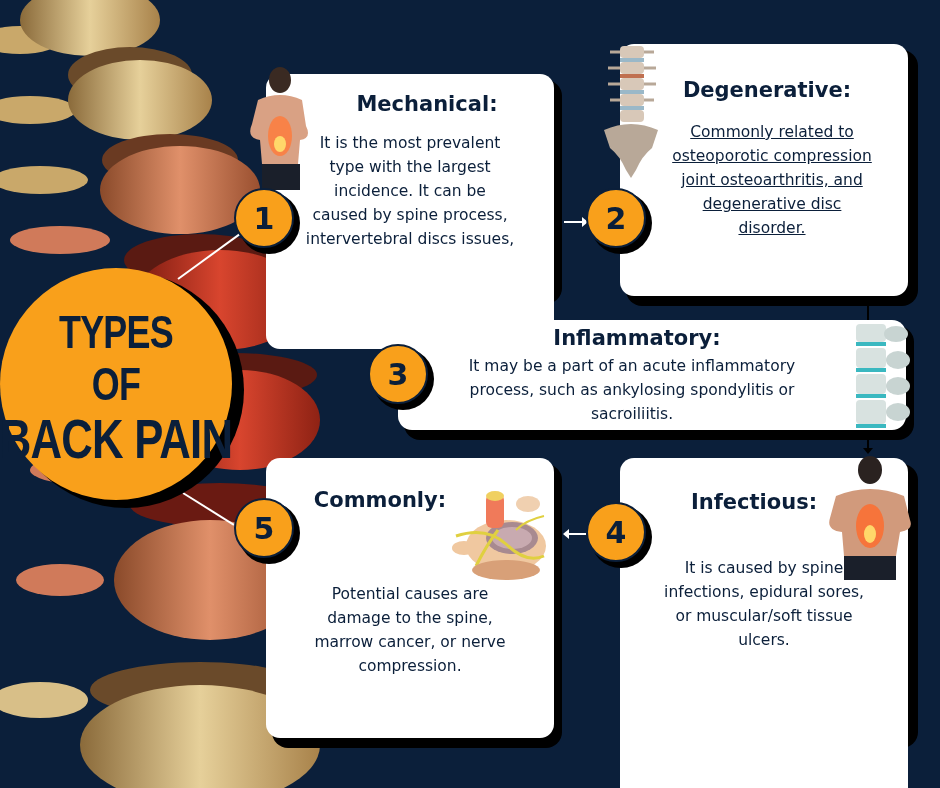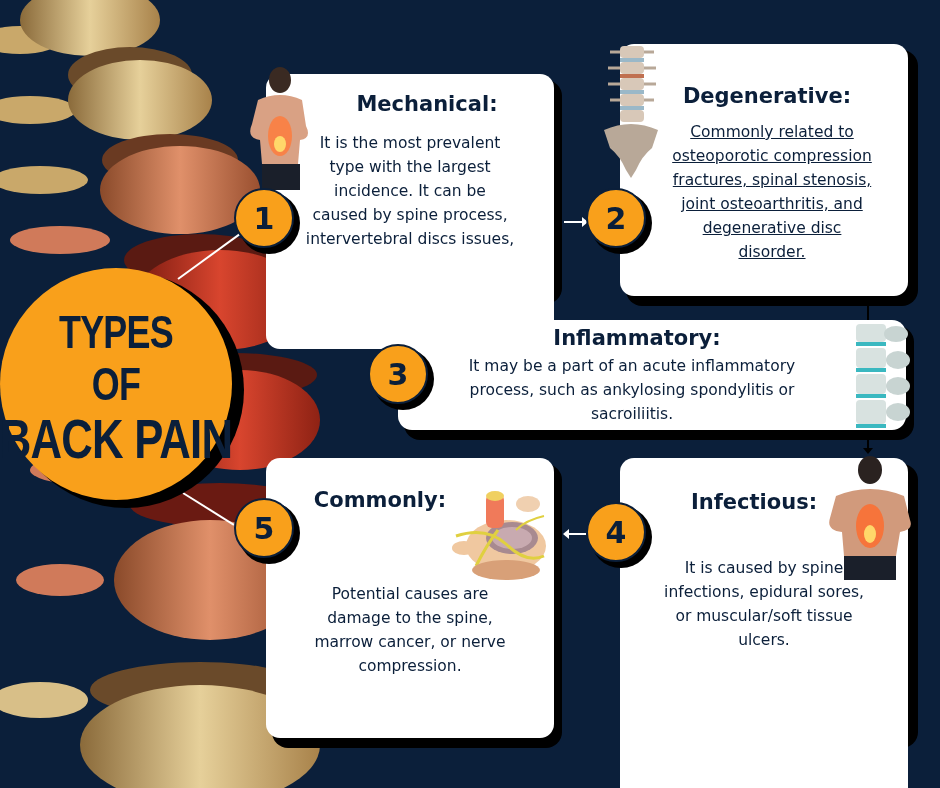--- a/index.html
+++ b/index.html
@@ -123,25 +123,24 @@
     </svg>
   </div>
   <div class="badge-shadow" style="left:238px; top:192px;"></div>
   <div class="badge" style="left:234px; top:188px;">1</div>
 
   <div class="arrow-line" style="left:564px; top:221px; width:20px;"></div>
   <div style="position:absolute; left:582px; top:217px; width:0; height:0; border-left:6px solid #fff; border-top:5px solid transparent; border-bottom:5px solid transparent;"></div>
 
   <div class="card-shadow" style="left:626px; top:50px; width:292px; height:256px;"></div>
   <div class="card" style="left:620px; top:44px; width:288px; height:252px;">
-    <div class="card-title" style="left:0; right:0; top:40px; padding-left:6px;">Degenerative:</div>
+    <div class="card-title" style="left:0; right:0; top:34px; padding-left:6px;">Degenerative:</div>
     <div class="card-body" style="left:20px; right:4px; top:76px;text-decoration:underline;">
       <div>Commonly related to</div>
       <div>osteoporotic compression</div>
-      <div>fractures, spinal stenosis,</div>
       <div>joint osteoarthritis, and</div>
       <div>degenerative disc</div>
       <div>disorder.</div>
     </div>
   </div>
 
   <div class="fig" style="left:598px; top:44px; width:66px; height:136px;">
     <svg width="66" height="136" viewBox="0 0 66 136">
       <g fill="#d8c8b8">
         <rect x="22" y="2" width="24" height="12" rx="4"></rect>

